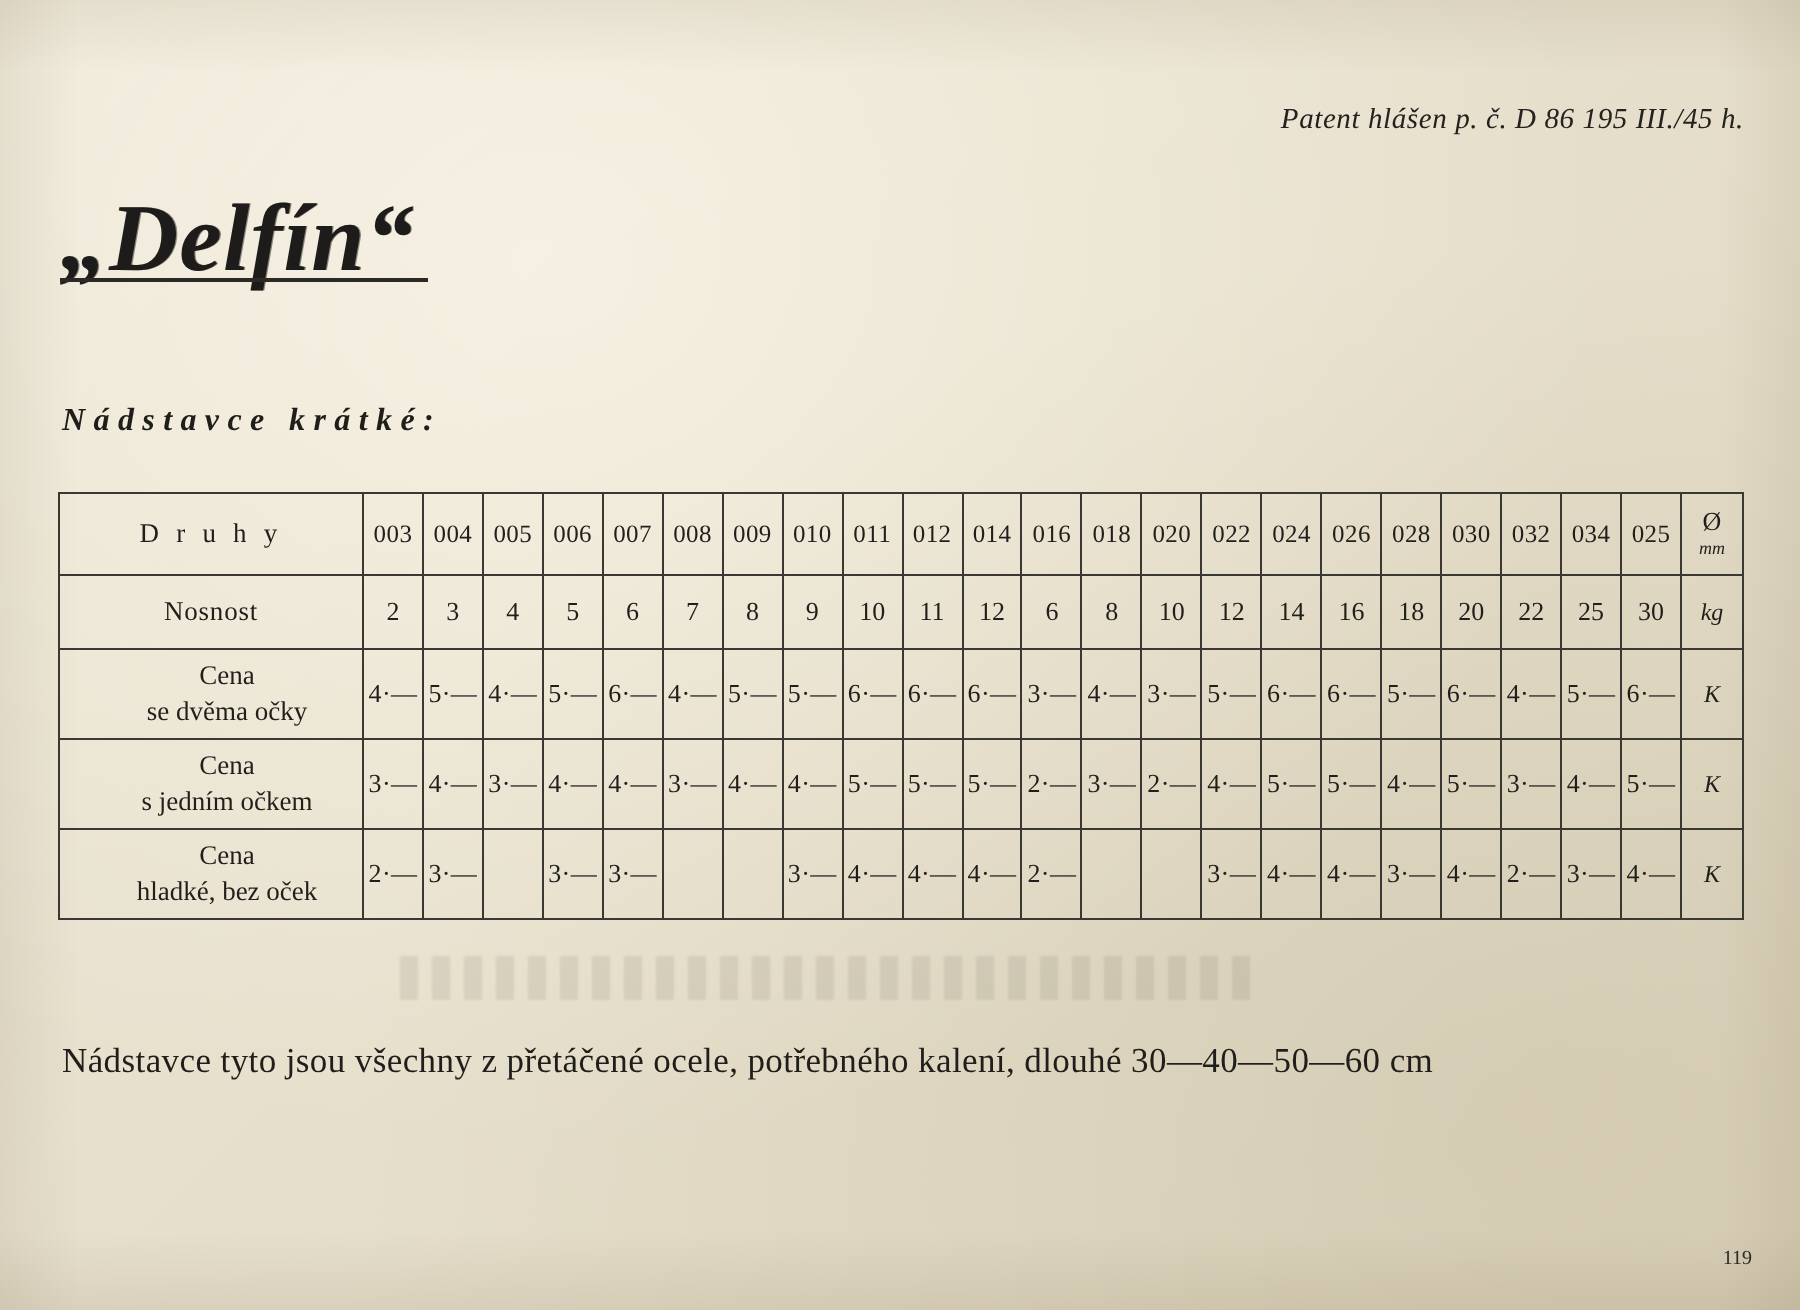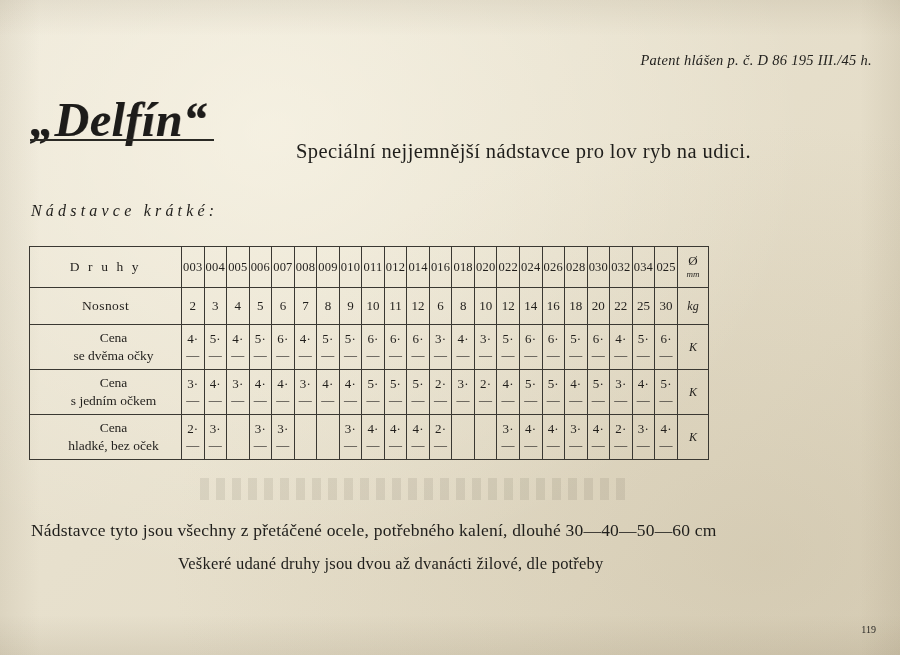--- a/index.html
+++ b/index.html
@@ -84,32 +84,33 @@
   }
 
   .section-label {
     position: absolute;
     left: 31px;
     top: 202px;
     font-style: italic;
     font-size: 16px;
     letter-spacing: 4.2px;
     color: #1f1e1b;
+    font-weight: bold;
   }
 
   
   .table-wrap {
     position: absolute;
     left: 29px;
     top: 246px;
     width: 843px;
   }
   table.price {
     border-collapse: collapse;
-    width: 680px;
+    width: 843px;
     table-layout: fixed;
     background: transparent;
   }
   table.price th, table.price td {
     border: 1px solid #3a3832;
     text-align: center;
     vertical-align: middle;
     font-size: 12.5px;
     color: #211f1c;
     padding: 0;
@@ -208,21 +209,20 @@
 
 <div class="content">
 
   <div class="ghost"></div>
 
   <div class="patent-line">Patent hlášen p. č. D 86 195 III./45 h.</div>
 
   <div class="brand">„Delfín“</div>
   <div class="brand-underline"></div>
 
-  <div class="subtitle">Speciální nejjemnější nádstavce pro lov ryb na udici.</div>
 
   <div class="section-label">Nádstavce krátké:</div>
 
   <div class="table-wrap">
     <table class="price">
       <colgroup>
         <col class="col-label">
         <col>
           <col>
           <col>
@@ -398,16 +398,15 @@
           <td><span class="price-val">2·—</span></td>
           <td><span class="price-val">3·—</span></td>
           <td><span class="price-val">4·—</span></td>
           <td><span class="unit">K</span></td>
         </tr>
       </tbody>
     </table>
   </div>
 
   <div class="note1">Nádstavce tyto jsou všechny z přetáčené ocele, potřebného kalení, dlouhé 30—40—50—60 cm</div>
-  <div class="note2">Veškeré udané druhy jsou dvou až dvanácti žilové, dle potřeby</div>
 
   <div class="page-num">119</div>
 </div>
 
 </body></html>

